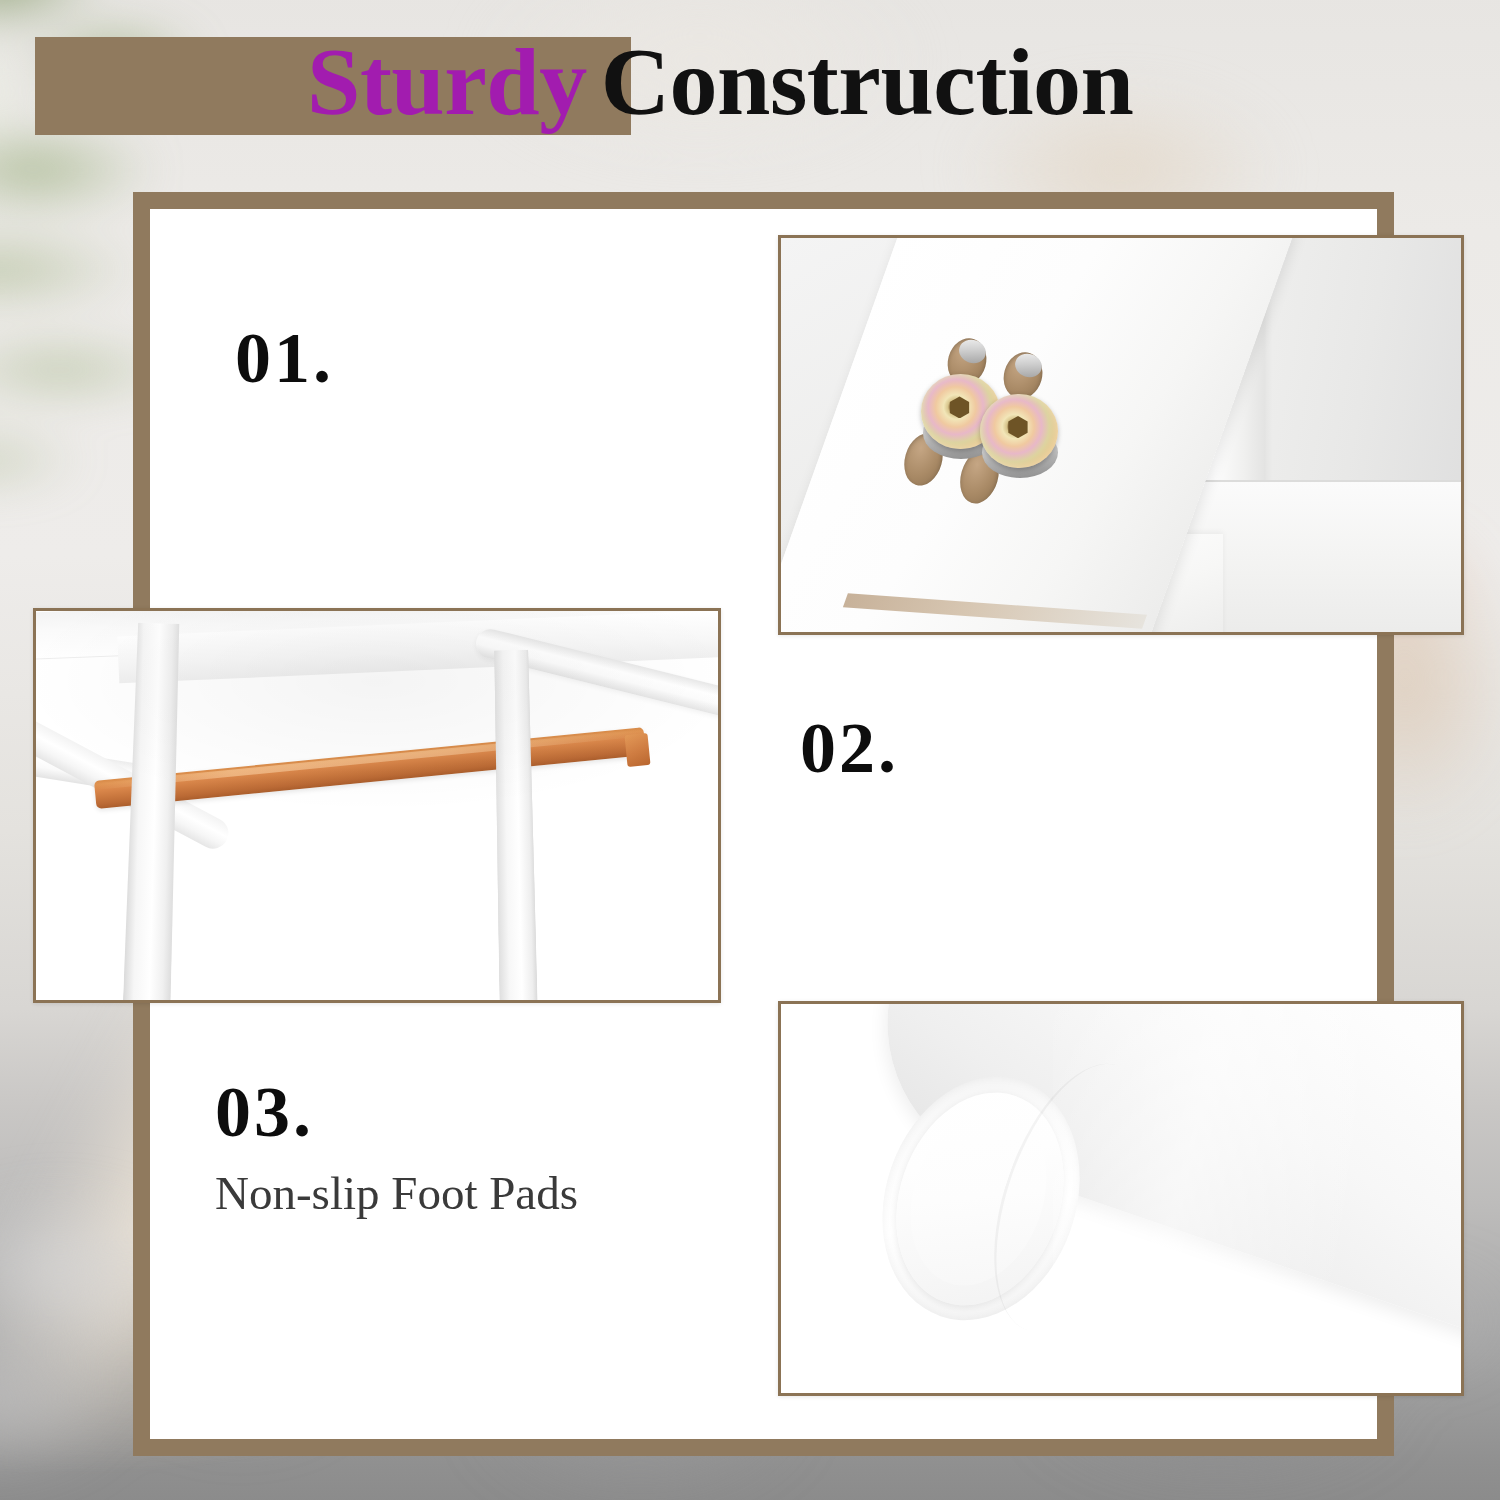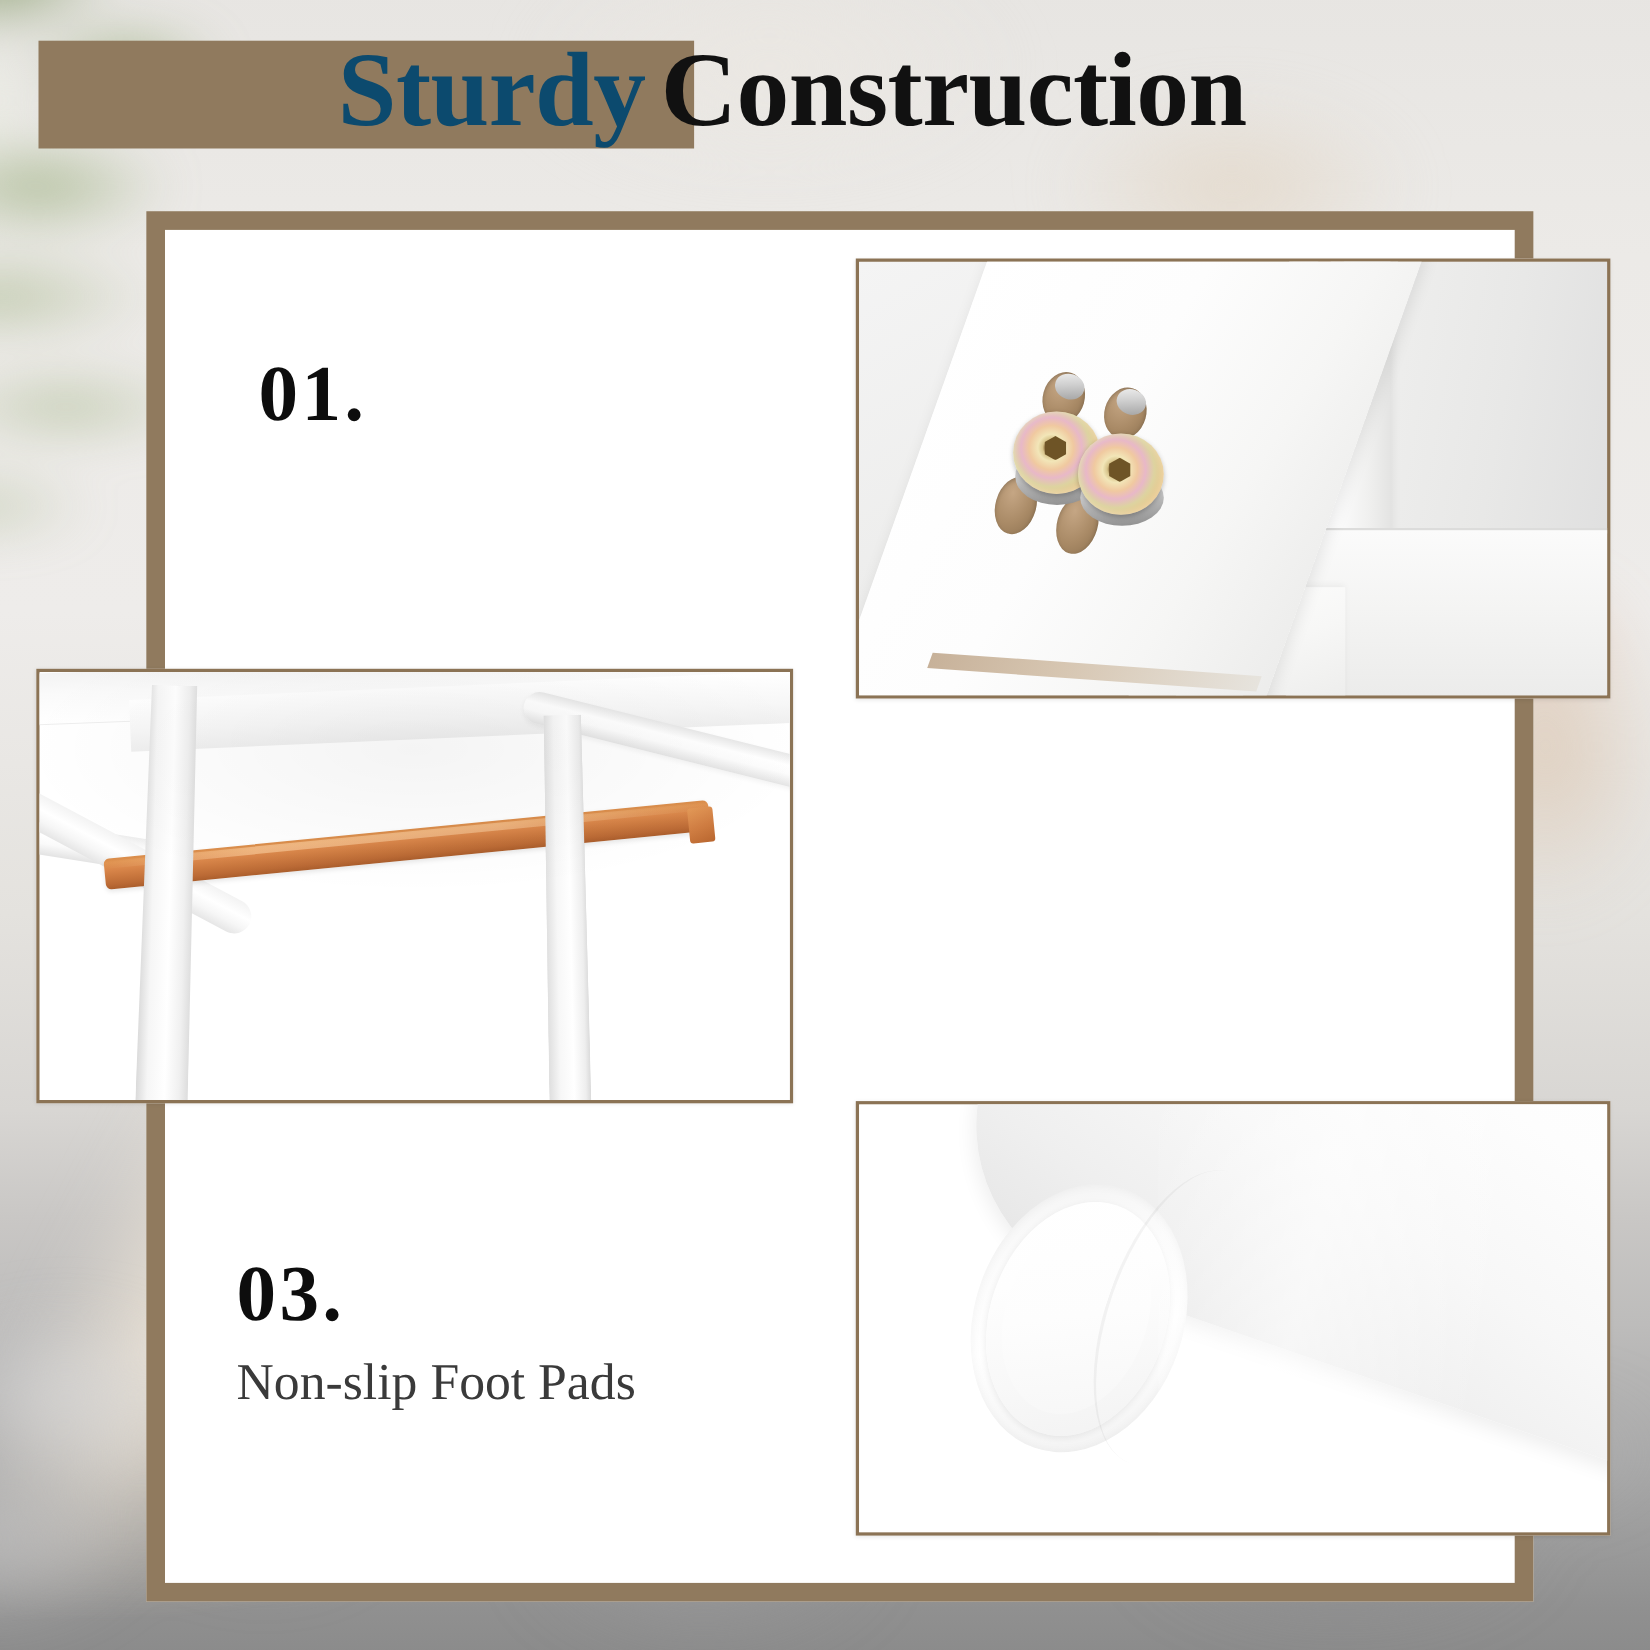--- a/index.html
+++ b/index.html
@@ -86,21 +86,21 @@
     position:absolute; left:35px; top:22px; width:1300px; height:120px;
     line-height:120px;
     text-align:left;
     white-space:nowrap;
     font-family:"Liberation Serif", serif;
     font-weight:700;
     font-size:96px;
     letter-spacing:-0.5px;
     padding-left:272px;
   }
-  #title-text .w1 { color:#0c4a6e; }
+  #title-text .w1 { color:#a21caf; }
   #title-text .w2 { color:#111111; margin-left:14px; }
 
   
   #frame {
     position:absolute;
     left:133px; top:192px;
     width:1261px; height:1264px;
     border:17px solid #907a5e;
     background:#ffffff;
     z-index:10;
@@ -306,21 +306,21 @@
     font-family:"Liberation Serif", serif;
     font-weight:400;
     font-size:47px;
     color:#3a3a3a;
     line-height:1.18;
     margin-top:18px;
     white-space:nowrap;
   }
   #txt-01 { left:235px; top:322px;  width:510px; }
   #txt-02 { left:800px; top:712px;  width:540px; }
-  #txt-03 { left:215px; top:1140px; width:520px; }
+  #txt-03 { left:215px; top:1076px; width:520px; }
 </style>
 </head>
 <body>
 
 <div id="bg">
   <div class="bg-layer bg-base"></div>
   <div class="bg-layer bg-wood"></div>
   <div class="bg-layer bg-plant"></div>
   <div class="bg-layer bg-warm"></div>
   <div class="bg-layer bg-stone"></div>
@@ -391,18 +391,19 @@
     <div class="p3-groove"></div>
     <div class="p3-sheen"></div>
   </div>
 </div>
 
 <div class="txt" id="txt-01">
   <div class="num">01.</div>
 </div>
 
 <div class="txt" id="txt-02">
+  <div class="num">02.</div>
 </div>
 
 <div class="txt" id="txt-03">
   <div class="num">03.</div>
   <div class="cap">Non-slip Foot Pads</div>
 </div>
 
 </body></html>

